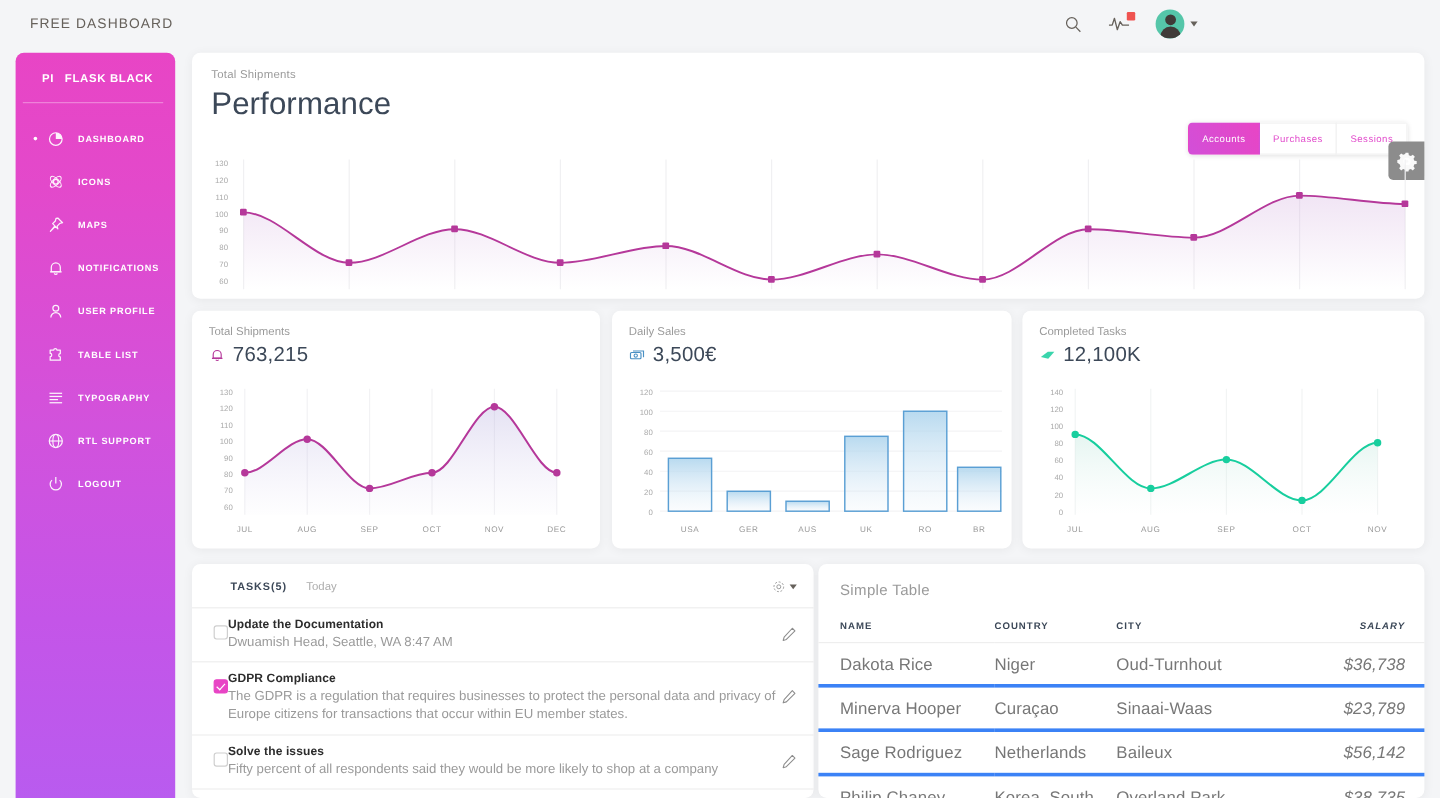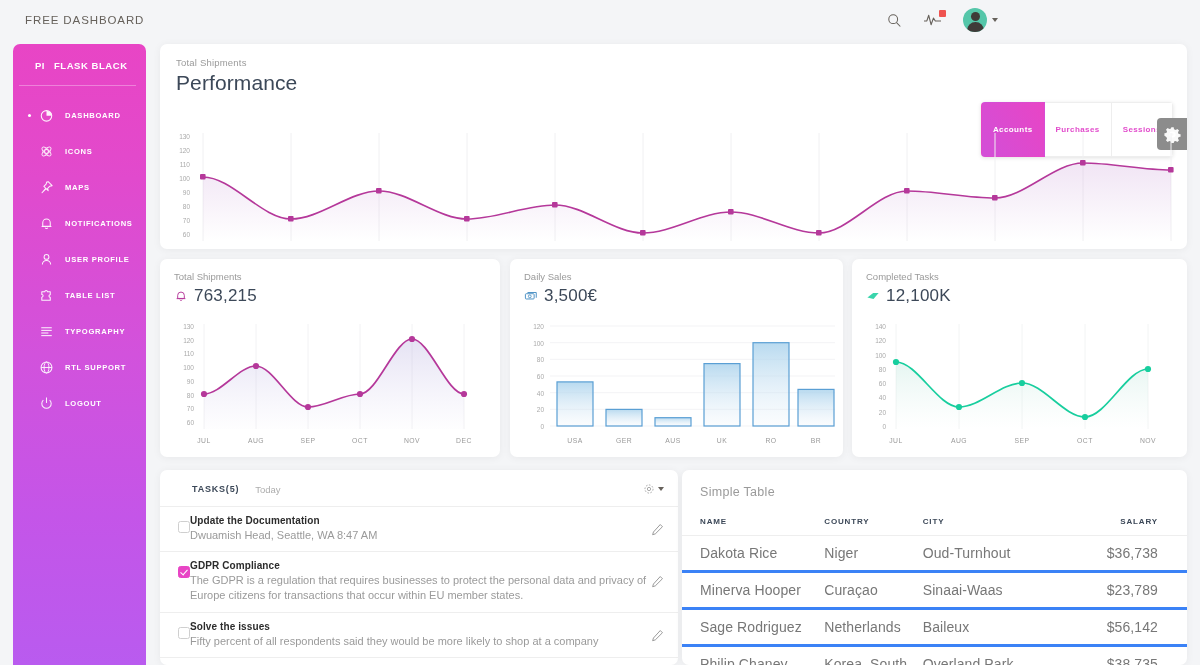--- a/index.html
+++ b/index.html
@@ -66,35 +66,35 @@
   .nav-item.active .bullet { opacity: 1; }
   .nav-ico { width:15px; height:15px; flex:0 0 15px; opacity:.93; }
   .nav-label { font-size:7.6px; color:#fff; letter-spacing:.7px; font-weight:600; white-space:nowrap; }
 
   
   .card {
     position:absolute; background:#fff; border-radius:7px;
     box-shadow: 0 1px 9px rgba(0,0,0,.055);
   }
   .card-subtitle { font-size:9.5px; color:#9a9a9a; letter-spacing:.2px; }
-  .card-title-big { font-size:21px; color:#3c4858; font-weight:300; margin-top:3px; letter-spacing:.1px; }
+  .card-title-big { font-size:26px; color:#3c4858; font-weight:300; margin-top:3px; letter-spacing:.1px; }
   .stat-title { font-size:9.5px; color:#9a9a9a; }
   .stat-value { font-size:17px; color:#3c4858; font-weight:300; margin-top:4px; display:flex; align-items:center; gap:6px; letter-spacing:.2px;}
 
   
   #perf-card { left:160px; top:44px; width:1027px; height:205px; }
   .perf-head { padding:13px 0 0 16px; }
   .btn-group {
     position:absolute; right:14px; top:58px; display:flex;
     border-radius:4px; overflow:hidden;
     box-shadow:0 1px 4px rgba(0,0,0,.12);
   }
   .bg-btn {
-    font-size:8px; letter-spacing:.4px; font-weight:700;
-    padding:22px 11px; background:#fff; color:#e24ccc;
+    font-size:8px; letter-spacing:.4px; font-weight:400;
+    padding:8px 11px; background:#fff; color:#e24ccc;
     border:1px solid #eee; border-left:none; cursor:pointer;
   }
   .bg-btn:first-child { border-left:1px solid #eee; }
   .bg-btn.active {
     background: linear-gradient(60deg,#d24fd8,#e845c5);
     color:#fff; border-color:transparent;
   }
   .gear-btn {
     position:absolute; right:0; top:74px; width:30px; height:32px;
     background:#8c8c8c; border-radius:4px 0 0 4px;
@@ -139,21 +139,21 @@
   table { width:100%; border-collapse:collapse; margin-top:11px; }
   th {
     font-size:8px; color:#3c4858; letter-spacing:.85px; font-weight:700;
     text-align:left; padding:7px 0 9px 0; border-bottom:1px solid #eee;
   }
   td {
     font-size:14px; color:#777; padding:9px 0; border-bottom:3px solid #3b82f6;
     letter-spacing:.1px;
   }
   th:first-child, td:first-child { padding-left:18px; }
-  th.right, td.right { text-align:right; padding-right:29px; }
+  th.right, td.right { text-align:right; padding-right:16px;font-style:italic; }
 
   .axis-txt { font-size:6.5px; fill:#aaa; font-family:"Liberation Sans",sans-serif; }
   .axis-x { font-size:6.8px; fill:#999; font-family:"Liberation Sans",sans-serif; letter-spacing:.5px; }
 </style>
 </head>
 <body>
 
 <div class="topbar">
   <div class="topbar-title">FREE DASHBOARD</div>
   <div class="topbar-right">

